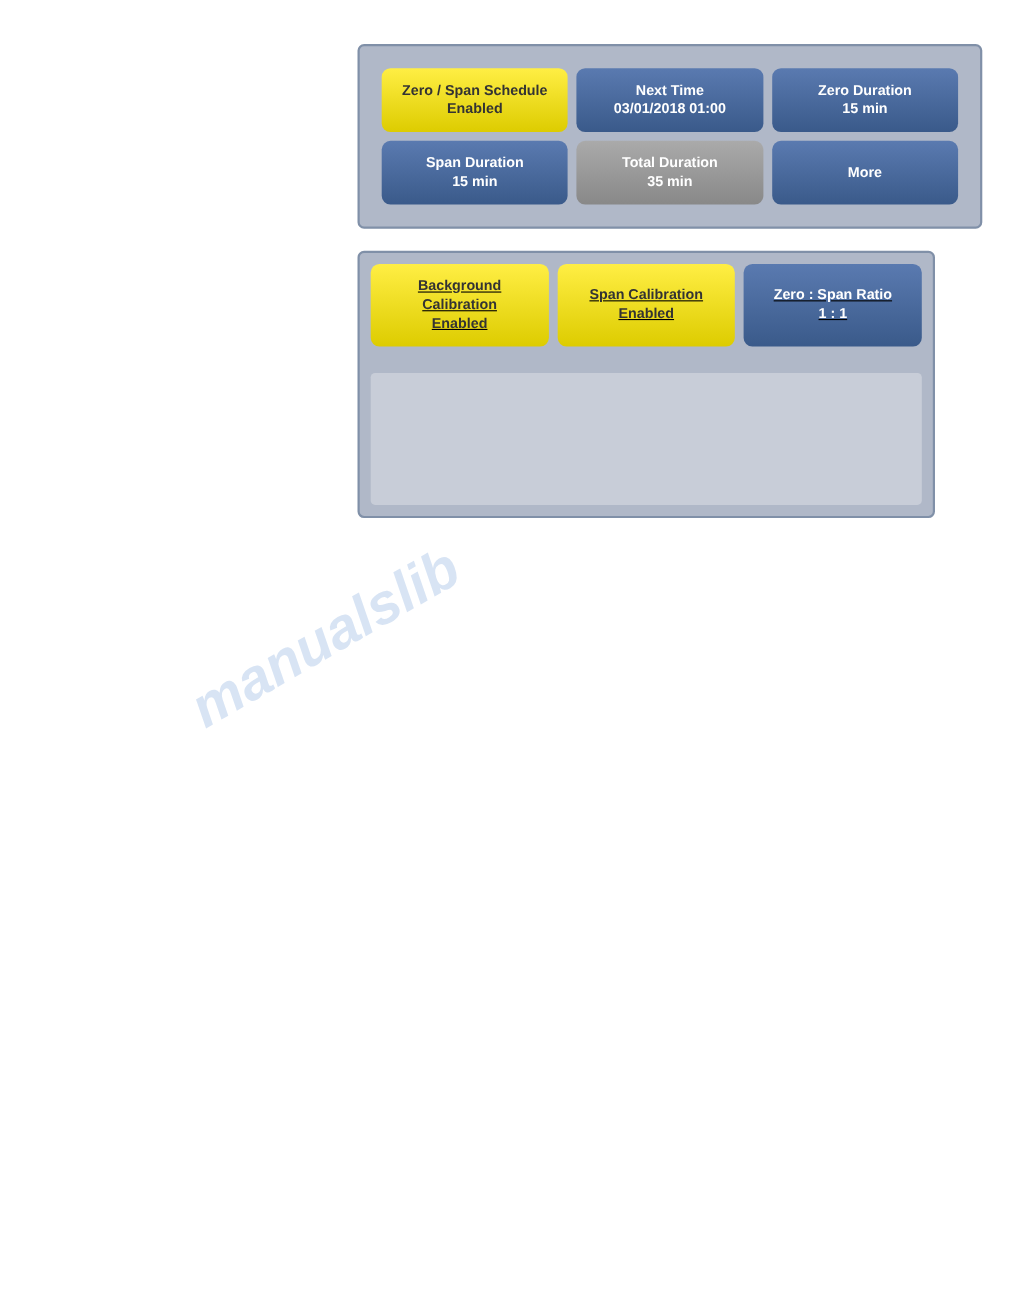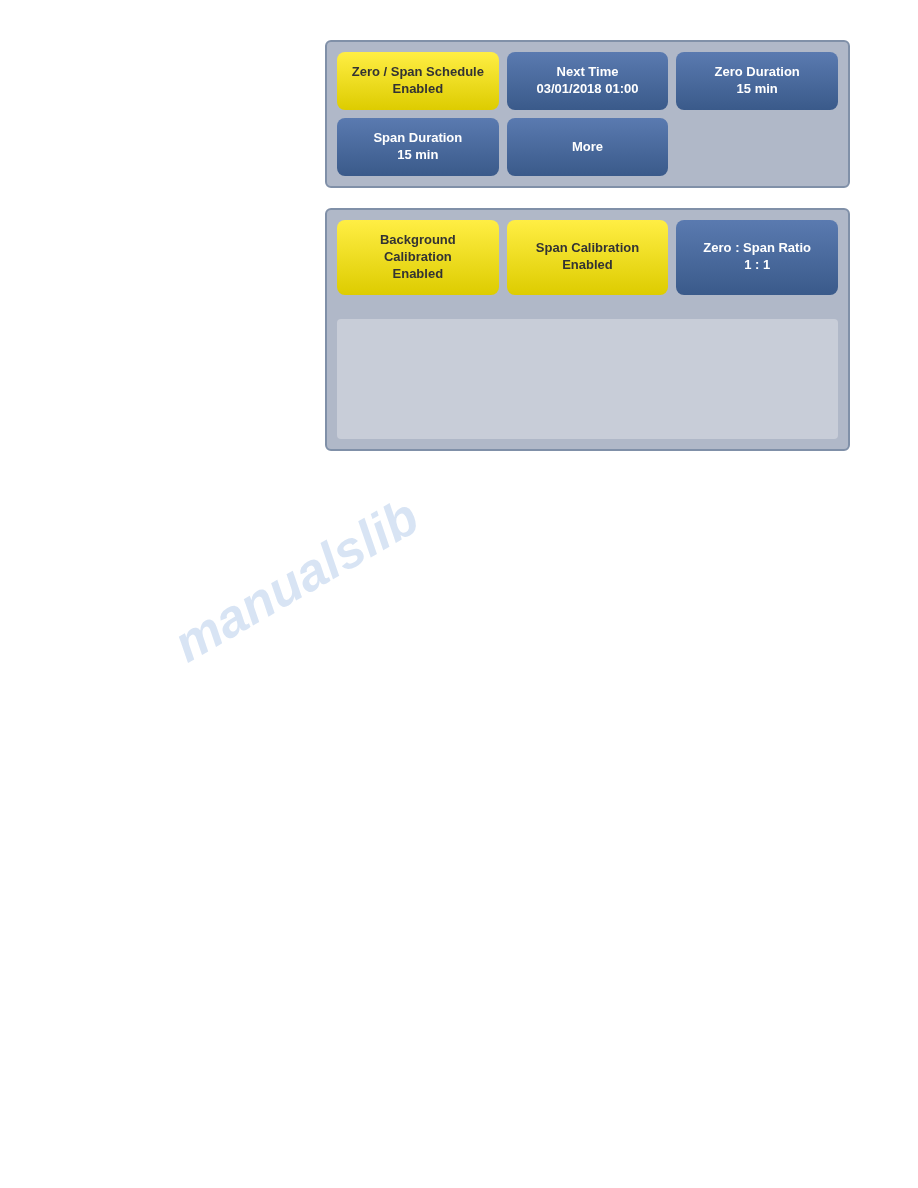--- a/index.html
+++ b/index.html
@@ -34,22 +34,22 @@
       display: flex;
       flex-direction: column;
       gap: 20px;
       padding: 40px 0 0 325px;
     }
 
     .panel {
       background: #b0b8c8;
       border: 2px solid #8090a8;
       border-radius: 6px;
-      padding: 10px;
-      width: 525px;
+      padding: 20px;
+      width: 568px;
     }
 
     .grid-3 {
       display: grid;
       grid-template-columns: repeat(3, 1fr);
       gap: 8px;
     }
 
     .btn {
       border-radius: 8px;
@@ -92,20 +92,21 @@
       border-radius: 6px;
       padding: 10px;
       width: 525px;
     }
 
     .bottom-grid {
       display: grid;
       grid-template-columns: repeat(3, 1fr);
       gap: 8px;
       margin-bottom: 24px;
+      text-decoration: underline;
     }
 
     .empty-area {
       background: #c8cdd8;
       border-radius: 4px;
       height: 120px;
     }
   </style>
 </head>
 <body>
@@ -124,20 +125,23 @@
         <span>Next Time<br>03/01/2018 01:00</span>
       </button>
 
       <button class="btn btn-blue">
         <span>Zero Duration<br>15 min</span>
       </button>
       <button class="btn btn-blue">
         <span>Span Duration<br>15 min</span>
       </button>
 
+      <button class="btn btn-gray">
+        <span>Total Duration<br>35 min</span>
+      </button>
       <button class="btn btn-blue">
         <span>More</span>
       </button>
 
     </div>
   </div>
 
   <div class="bottom-panel">
     <div class="bottom-grid">
 

